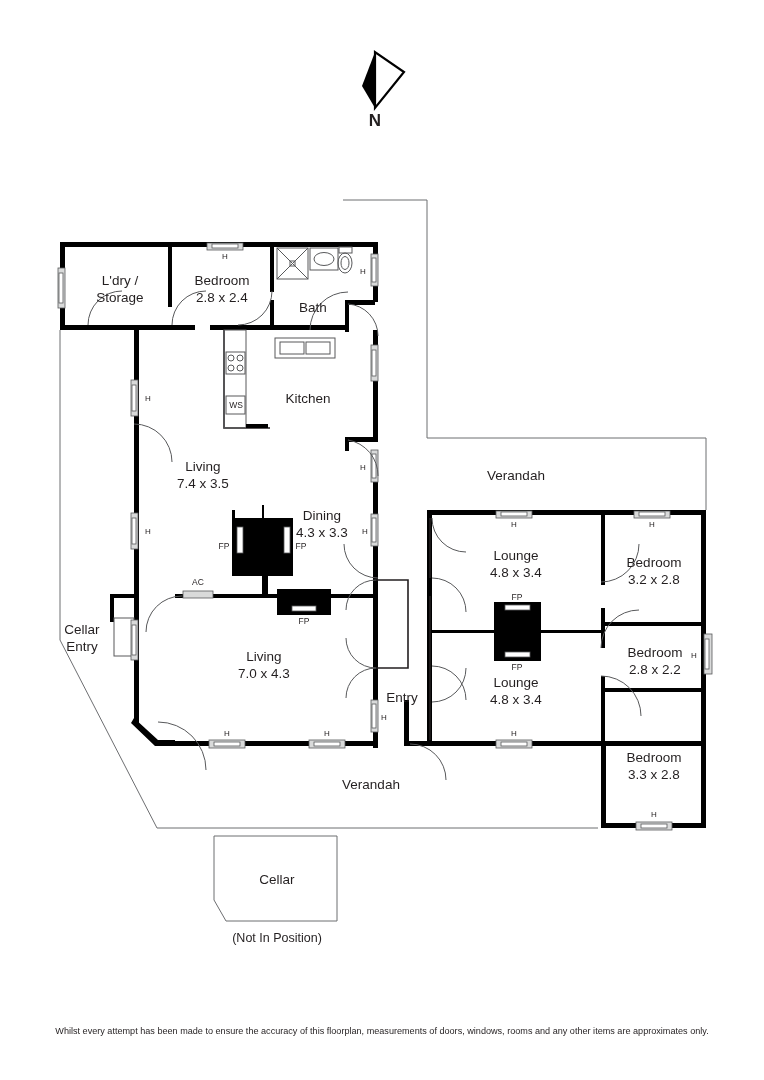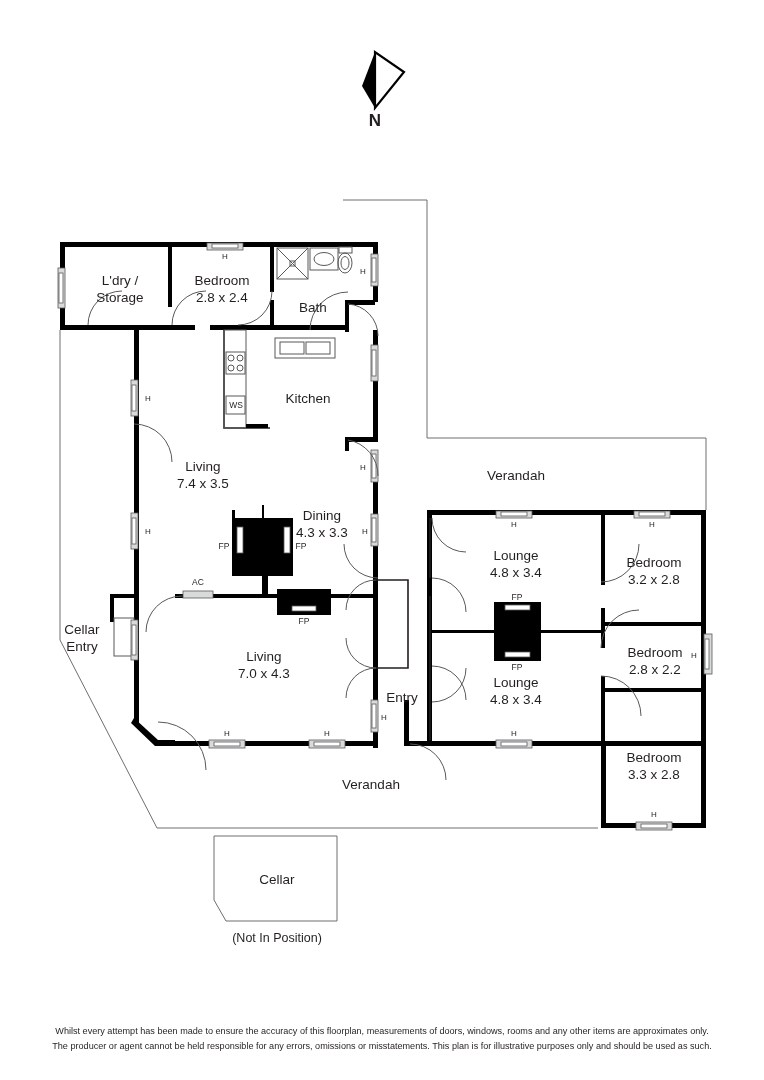--- a/index.html
+++ b/index.html
@@ -487,16 +487,15 @@
       <text class="area-label" x="82" y="634">Cellar</text>
       <text class="area-label" x="82" y="651">Entry</text>
       <text class="area-label" x="277" y="884">Cellar</text>
       <text class="note-label" x="277" y="942">(Not In Position)</text>
     </g>
 
   </svg>
 
   <div class="disclaimer">
     <div>Whilst every attempt has been made to ensure the accuracy of this floorplan, measurements of doors, windows, rooms and any other items are approximates only.</div>
-    <div>The producer or agent cannot be held responsible for any errors, omissions or misstatements. This plan is for illustrative purposes only and should be used as such.</div>
   </div>
 
 </div>
 
 </body></html>

